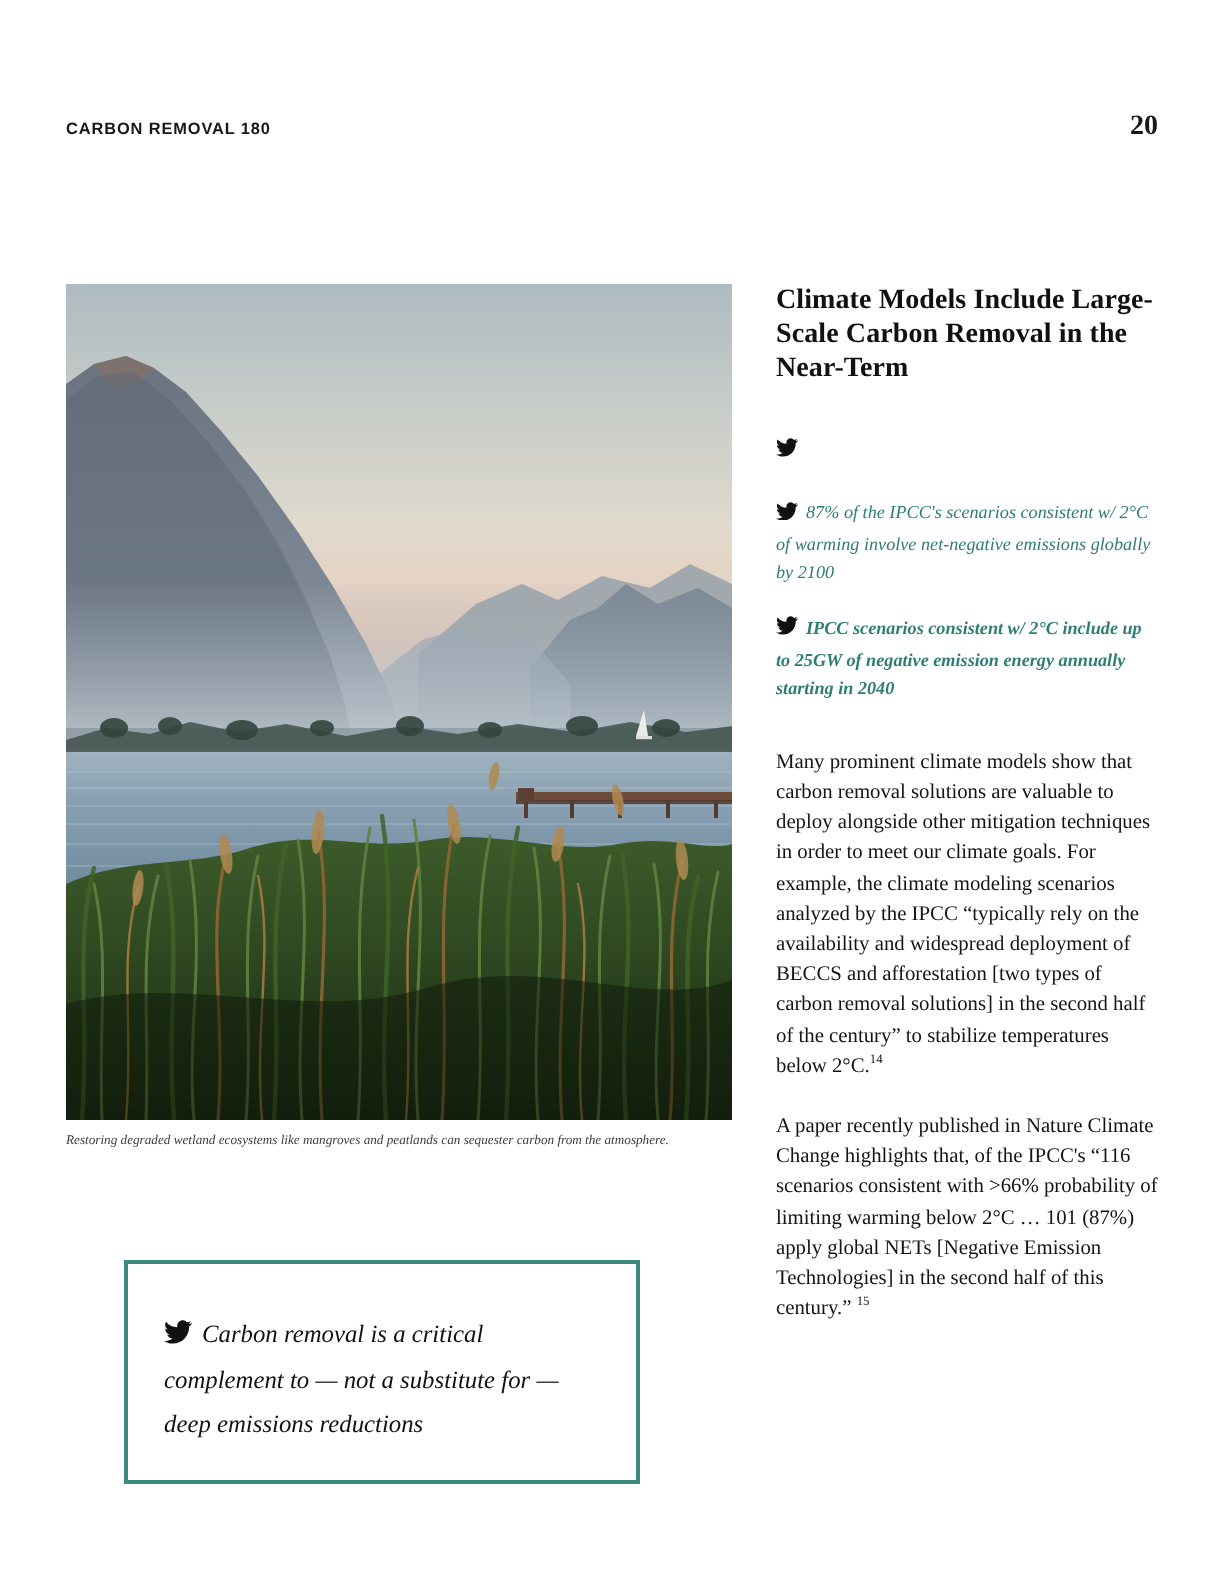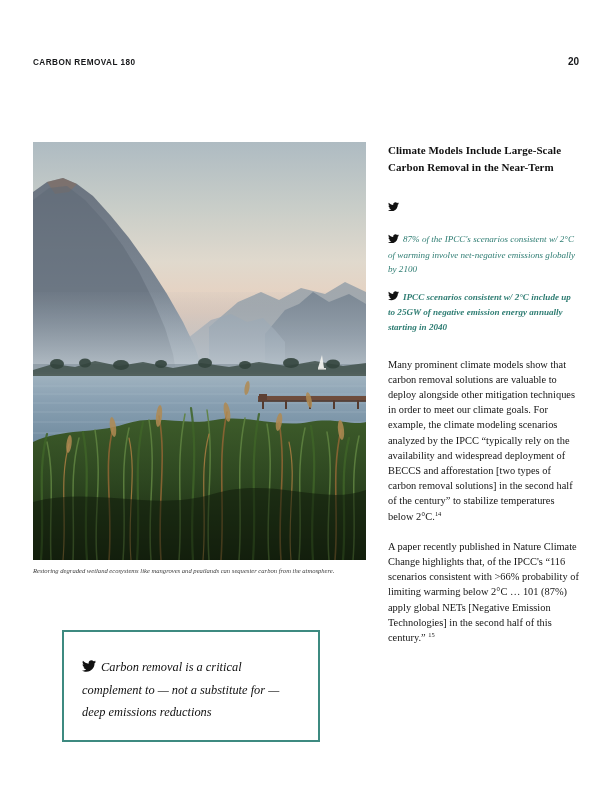--- a/index.html
+++ b/index.html
@@ -28,22 +28,22 @@
     align-items: baseline;
   }
   #running-header .hdr-title {
     font-family: "Liberation Sans", sans-serif;
     font-size: 8.2px;
     font-weight: 700;
     letter-spacing: 0.45px;
     color: #17181a;
   }
   #running-header .hdr-page {
-    font-family: Liberation Sans, sans-serif;
-    font-size: 10px;
+    font-family: Liberation Serif, serif;
+    font-size: 14px;
     font-weight: 700;
     color: #17181a;
   }
 
   
   #figure-photo {
     position: absolute;
     left: 33px;
     top: 142px;
     width: 333px;
@@ -92,21 +92,21 @@
   }
 
   
   #right-column {
     position: absolute;
     left: 388px;
     top: 142px;
     width: 192px;
   }
   #rc-heading {
-    font-size: 11px;
+    font-size: 14px;
     font-weight: 700;
     line-height: 17.2px;
     letter-spacing: 0.05px;
     color: #111111;
     margin: 0 0 24px 0;
   }
   .tweet-bullet {
     font-style: italic;
     font-size: 9.1px;
     line-height: 14.6px;

